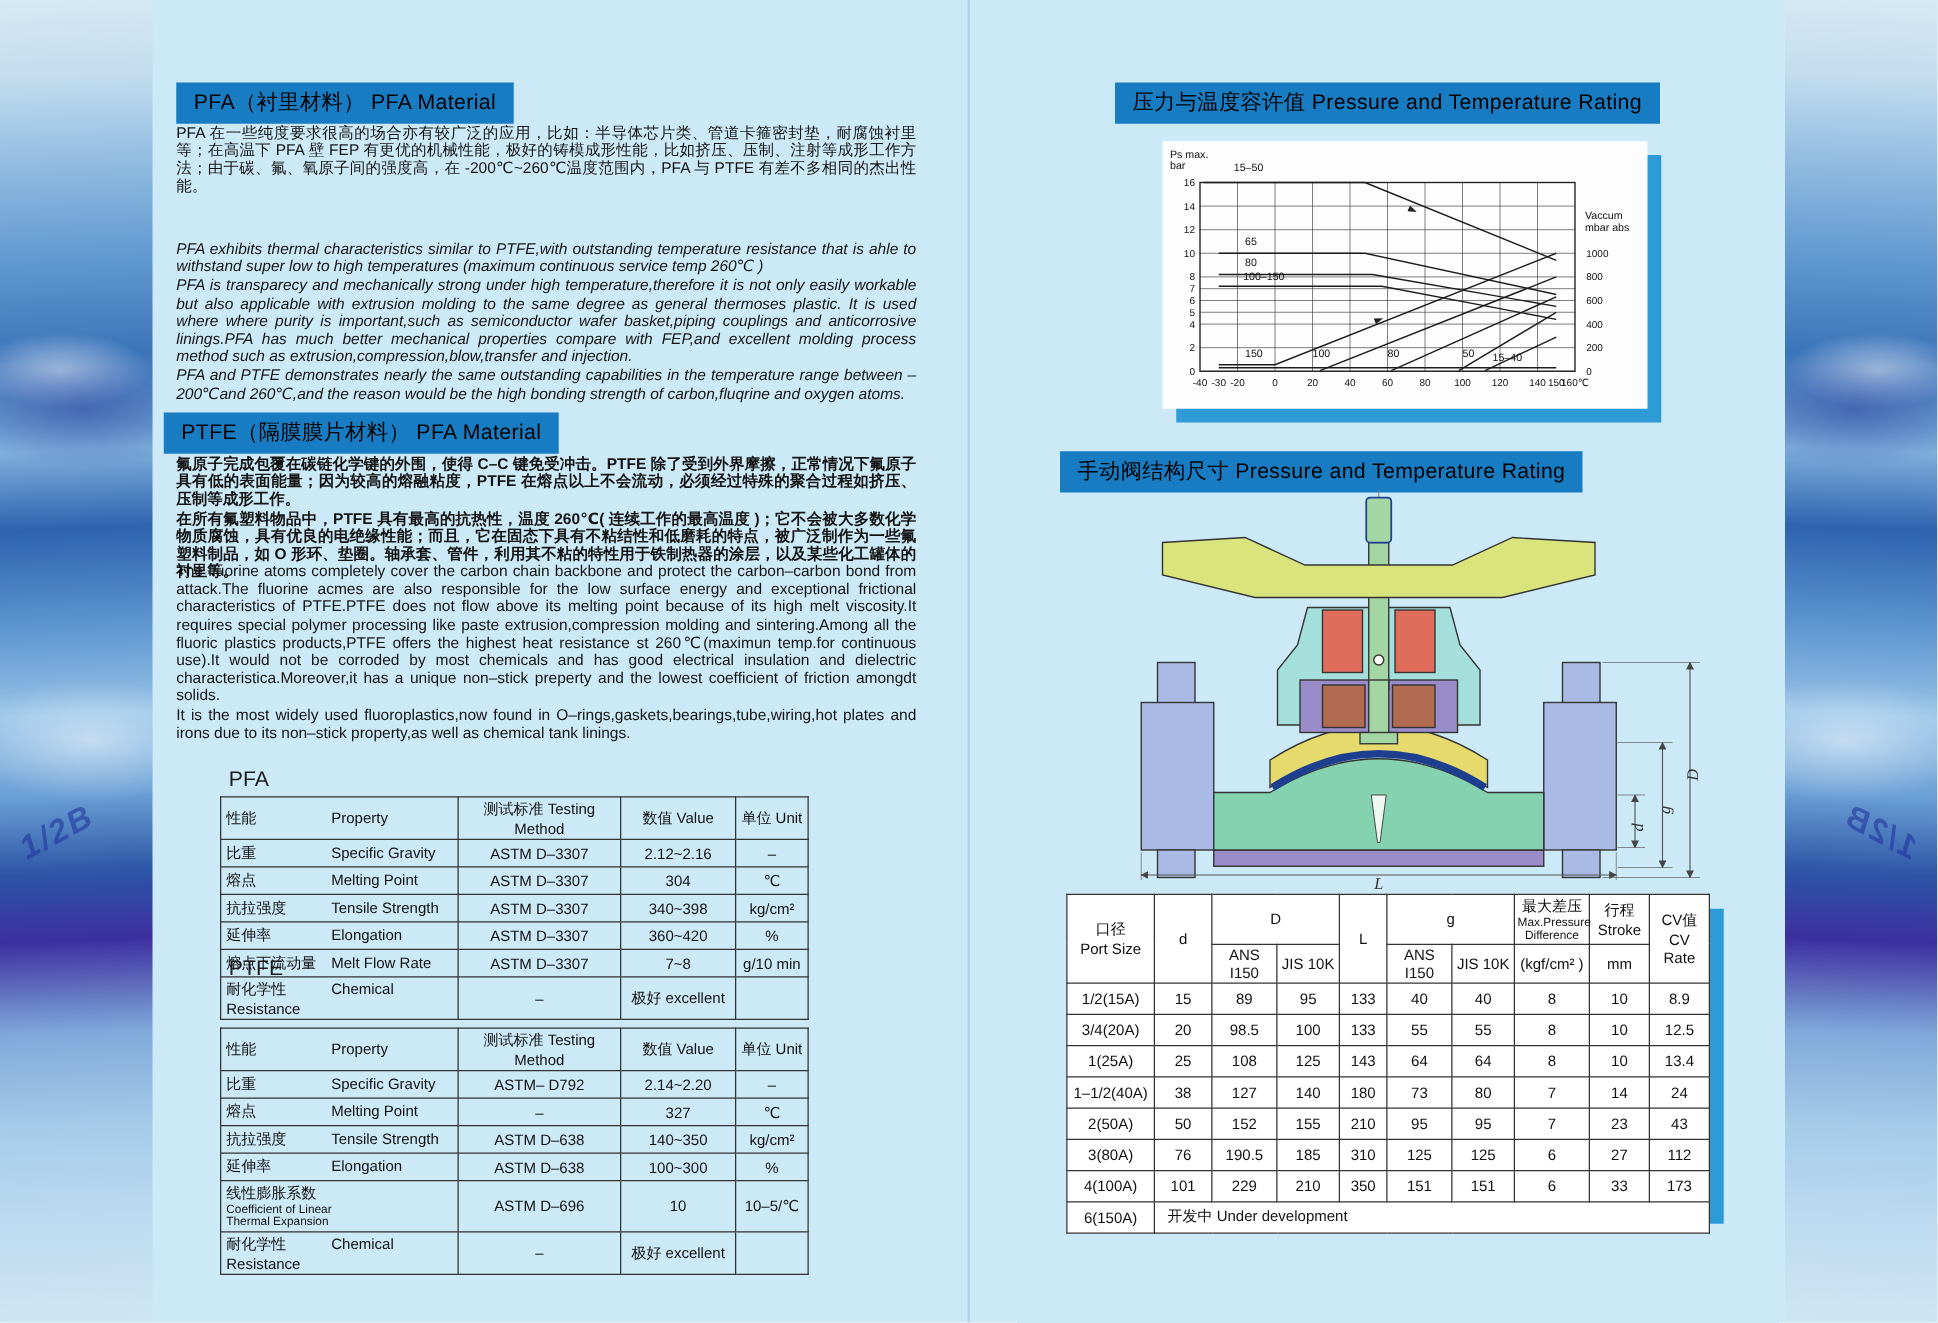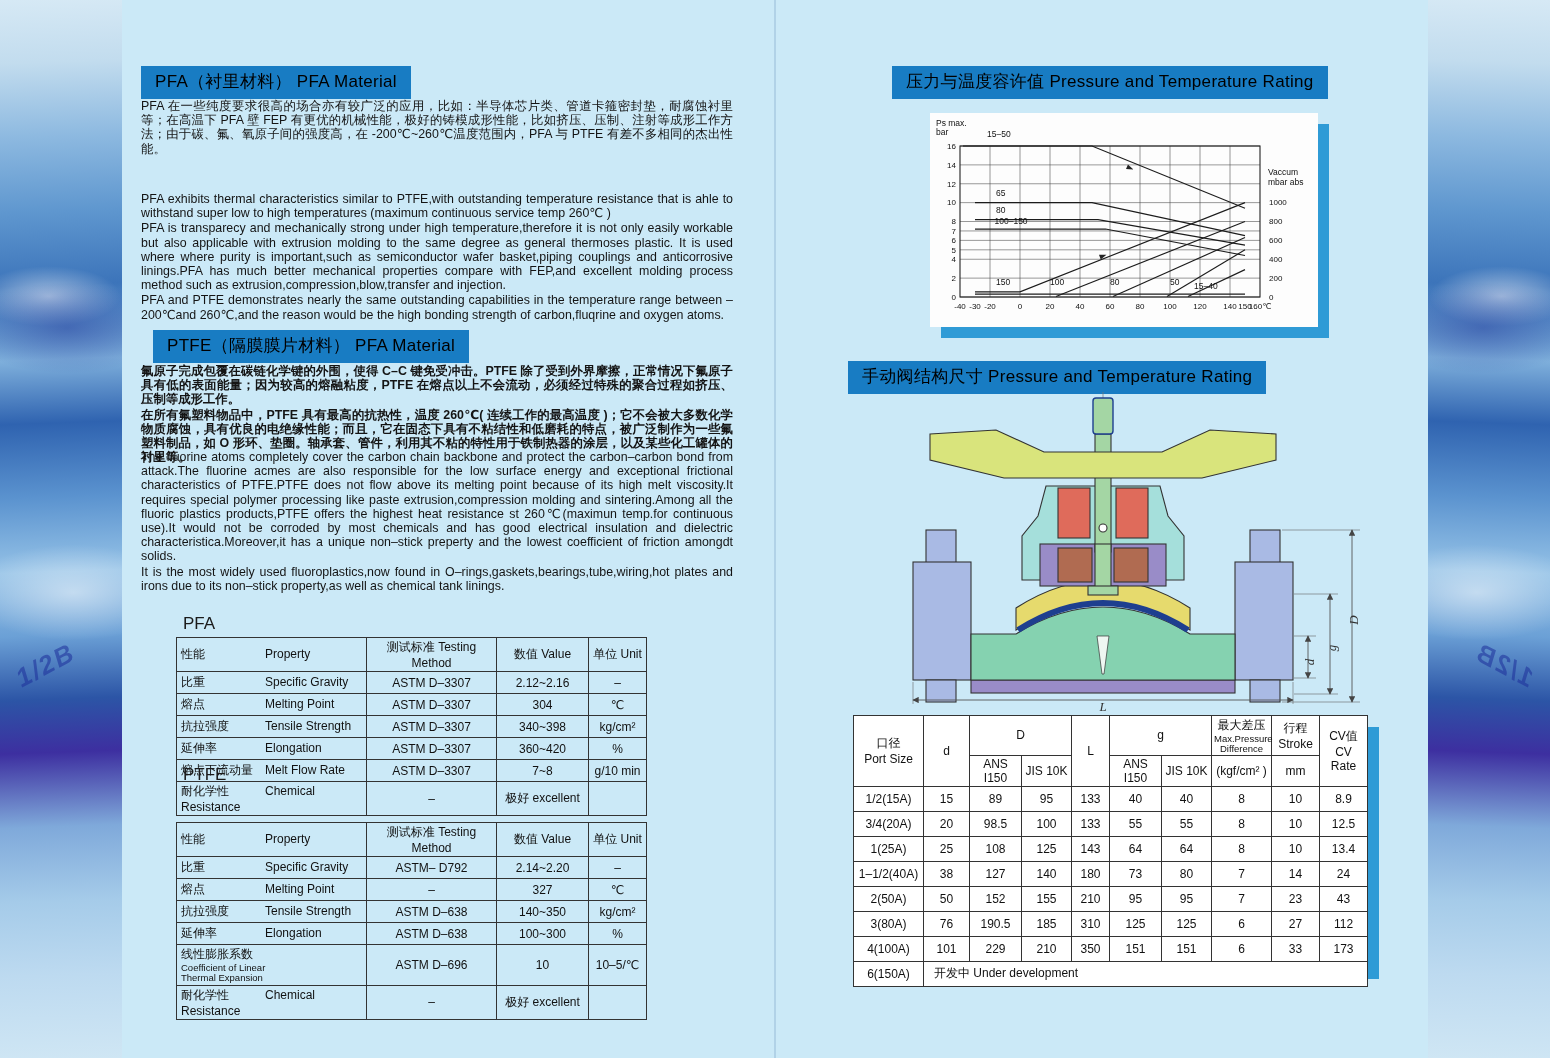--- a/index.html
+++ b/index.html
@@ -79,27 +79,27 @@
   <div class="strip strip-right">
     <div class="emboss">1/2B</div>
   </div>
   <div class="fold"></div>
 
   <div class="title-bar" style="left:141px;top:66px;">PFA（衬里材料） PFA Material</div>
 
   <div class="text-block" style="left:141px;top:99px;">
     <p>PFA 在一些纯度要求很高的场合亦有较广泛的应用，比如：半导体芯片类、管道卡箍密封垫，耐腐蚀衬里等；在高温下 PFA 壁 FEP 有更优的机械性能，极好的铸模成形性能，比如挤压、压制、注射等成形工作方法；由于碳、氟、氧原子间的强度高，在 -200℃~260℃温度范围内，PFA 与 PTFE 有差不多相同的杰出性能。</p>
   </div>
-  <div class="text-block" style="left:141px;top:192px;">
+  <div class="text-block" style="left:141px;top:192px;font-style:italic;">
     <p>PFA exhibits thermal characteristics similar to PTFE,with outstanding temperature resistance that is ahle to withstand super low to high temperatures (maximum continuous service temp 260℃ )</p>
     <p>PFA is transparecy and mechanically strong under high temperature,therefore it is not only easily workable but also applicable with extrusion molding to the same degree as general thermoses plastic. It is used where where purity is important,such as semiconductor wafer basket,piping couplings and anticorrosive linings.PFA has much better mechanical properties compare with FEP,and excellent molding process method such as extrusion,compression,blow,transfer and injection.</p>
     <p>PFA and PTFE demonstrates nearly the same outstanding capabilities in the temperature range between –200℃and 260℃,and the reason would be the high bonding strength of carbon,fluqrine and oxygen atoms.</p>
   </div>
 
-  <div class="title-bar" style="left:153px;top:330px;">PTFE（隔膜膜片材料） PFA Material</div>
+  <div class="title-bar" style="left:131px;top:330px;">PTFE（隔膜膜片材料） PFA Material</div>
 
   <div class="text-block" style="left:141px;top:364px;font-weight:bold;">
     <p>氟原子完成包覆在碳链化学键的外围，使得 C–C 键免受冲击。PTFE 除了受到外界摩擦，正常情况下氟原子具有低的表面能量；因为较高的熔融粘度，PTFE 在熔点以上不会流动，必须经过特殊的聚合过程如挤压、压制等成形工作。</p>
     <p>在所有氟塑料物品中，PTFE 具有最高的抗热性，温度 260℃( 连续工作的最高温度 )；它不会被大多数化学物质腐蚀，具有优良的电绝缘性能；而且，它在固态下具有不粘结性和低磨耗的特点，被广泛制作为一些氟塑料制品，如 O 形环、垫圈。轴承套、管件，利用其不粘的特性用于铁制热器的涂层，以及某些化工罐体的衬里等。</p>
   </div>
   <div class="text-block" style="left:141px;top:450px;">
     <p>The fluorine atoms completely cover the carbon chain backbone and protect the carbon–carbon bond from attack.The fluorine acmes are also responsible for the low surface energy and exceptional frictional characteristics of PTFE.PTFE does not flow above its melting point because of its high melt viscosity.It requires special polymer processing like paste extrusion,compression molding and sintering.Among all the fluoric plastics products,PTFE offers the highest heat resistance st 260℃(maximun temp.for continuous use).It would not be corroded by most chemicals and has good electrical insulation and dielectric characteristica.Moreover,it has a unique non–stick preperty and the lowest coefficient of friction amongdt solids.</p>
     <p>It is the most widely used fluoroplastics,now found in O–rings,gaskets,bearings,tube,wiring,hot plates and irons due to its non–stick property,as well as chemical tank linings.</p>
   </div>
 

